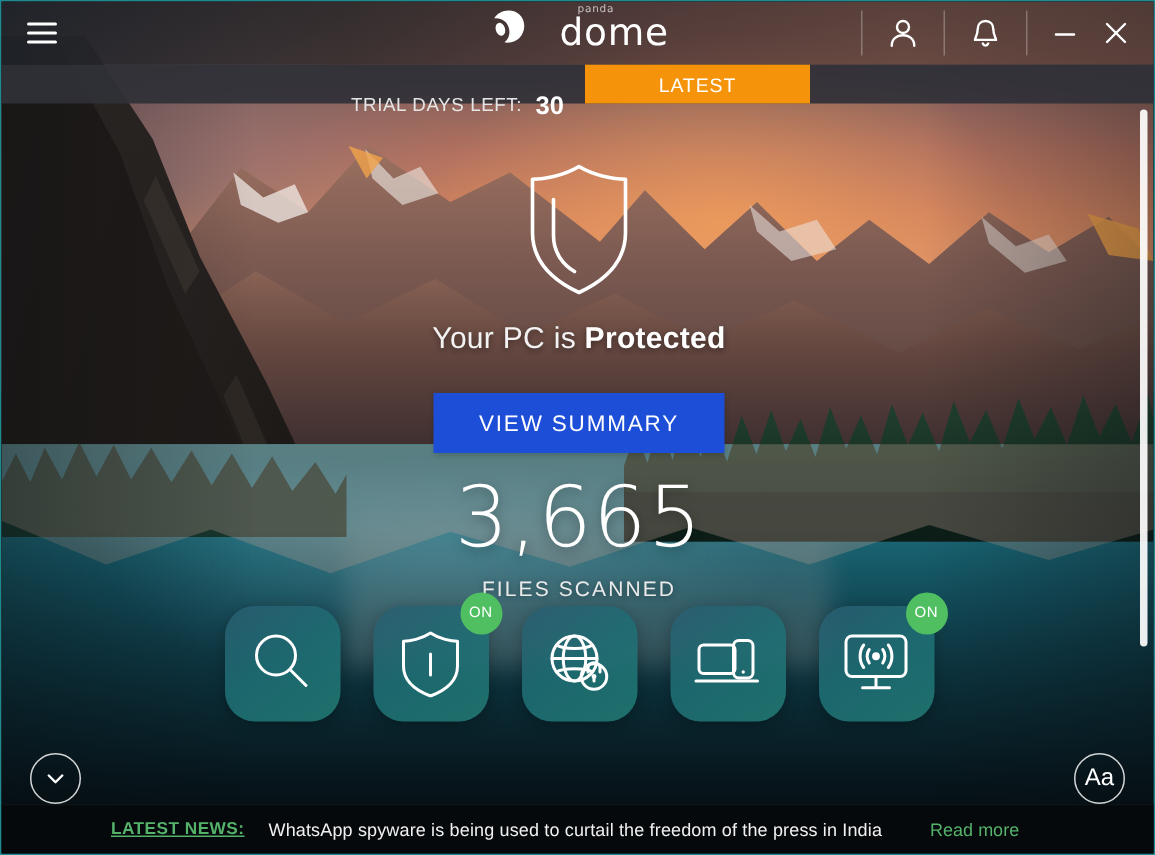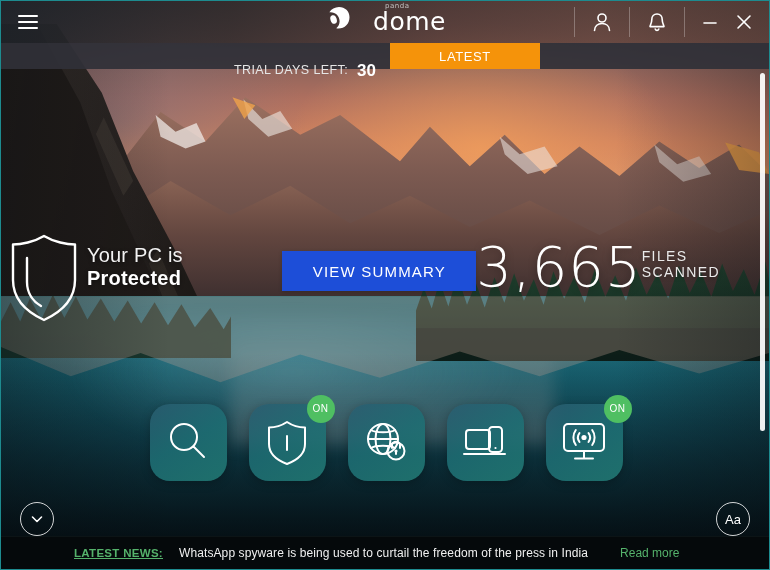--- a/index.html
+++ b/index.html
@@ -130,21 +130,21 @@
   .trial-days { font-size:17px; color:#ffffff; font-weight:bold; line-height:1; }
   .renew-btn {
     position:absolute; left:389px; top:0; width:150px; height:26px;
     background:#f5930a; display:flex; align-items:center; justify-content:center;
     color:#fff; font-size:13px; letter-spacing:.6px; cursor:pointer;
   }
 
   
   .center {
     position:absolute; left:0; top:68px; width:770px; height:380px;
-    display:flex; align-items:center; z-index:20;
+    display:flex; flex-direction:column; align-items:center; z-index:20;
   }
   .shield-big { margin-top:38px; width:86px; height:92px; }
   .status-line {
     margin-top:16px; font-size:20px; color:#ffffff; letter-spacing:.2px;
     text-shadow:0 1px 4px rgba(0,0,0,.45);
   }
   .status-line b { font-weight:bold; }
   .status-line .light { font-weight:300; color:#f2f2f2; }
 
   .summary-btn {
@@ -182,21 +182,21 @@
   }
 
   
   .circle-btn {
     position:absolute; width:34px; height:34px; border-radius:50%;
     border:1.6px solid rgba(255,255,255,.82);
     display:flex; align-items:center; justify-content:center;
     color:#fff; cursor:pointer; z-index:30;
   }
   #collapse-btn { left:19px; bottom:33px; }
-  #text-size-btn { right:19px; bottom:33px; font-size:13px; }
+  #text-size-btn { right:19px; bottom:33px; font-size:16px; }
 
   
   .newsbar {
     position:absolute; left:0; bottom:0; width:770px; height:33px;
     background:#05090b; display:flex; align-items:center; z-index:45;
     border-top:1px solid #0c1416;
   }
   .news-label {
     margin-left:73px; color:#55b26b; font-size:11.5px; font-weight:bold;
     letter-spacing:.3px;

